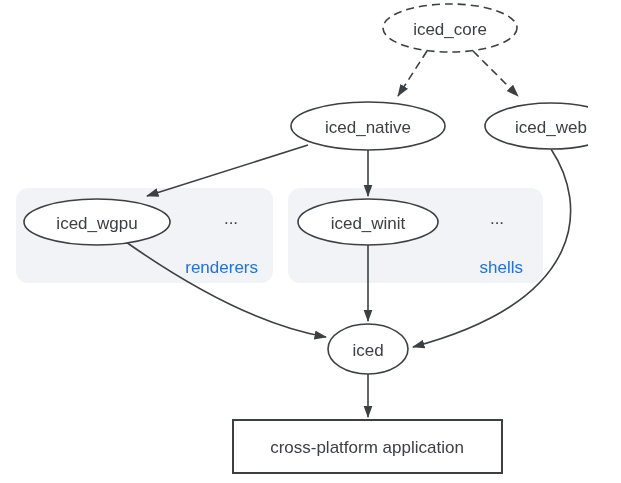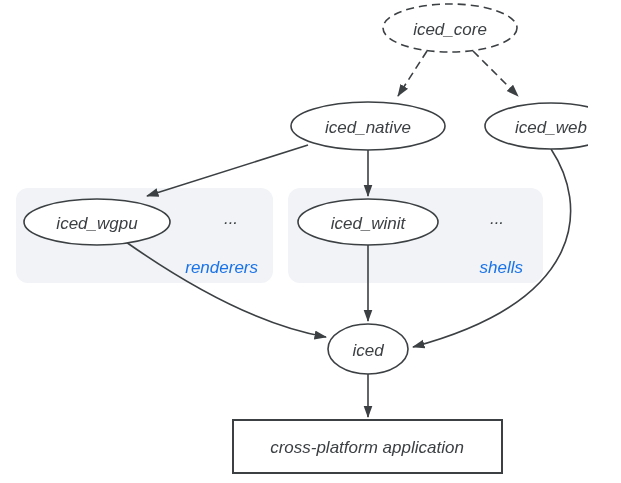--- a/index.html
+++ b/index.html
@@ -7,21 +7,20 @@
     padding: 0;
     background: #ffffff;
     font-family: "Liberation Sans", sans-serif;
   }
   .canvas {
     position: relative;
     width: 588px;
     height: 483px;
     background: #ffffff;
     overflow: hidden;
-    font-style: italic;
   }
   svg text {
     font-family: "Liberation Sans", sans-serif;
     font-size: 17px;
     fill: #3c4043;
   }
   svg text.group-label {
     fill: #1a73e8;
   }
   .node-shape {

